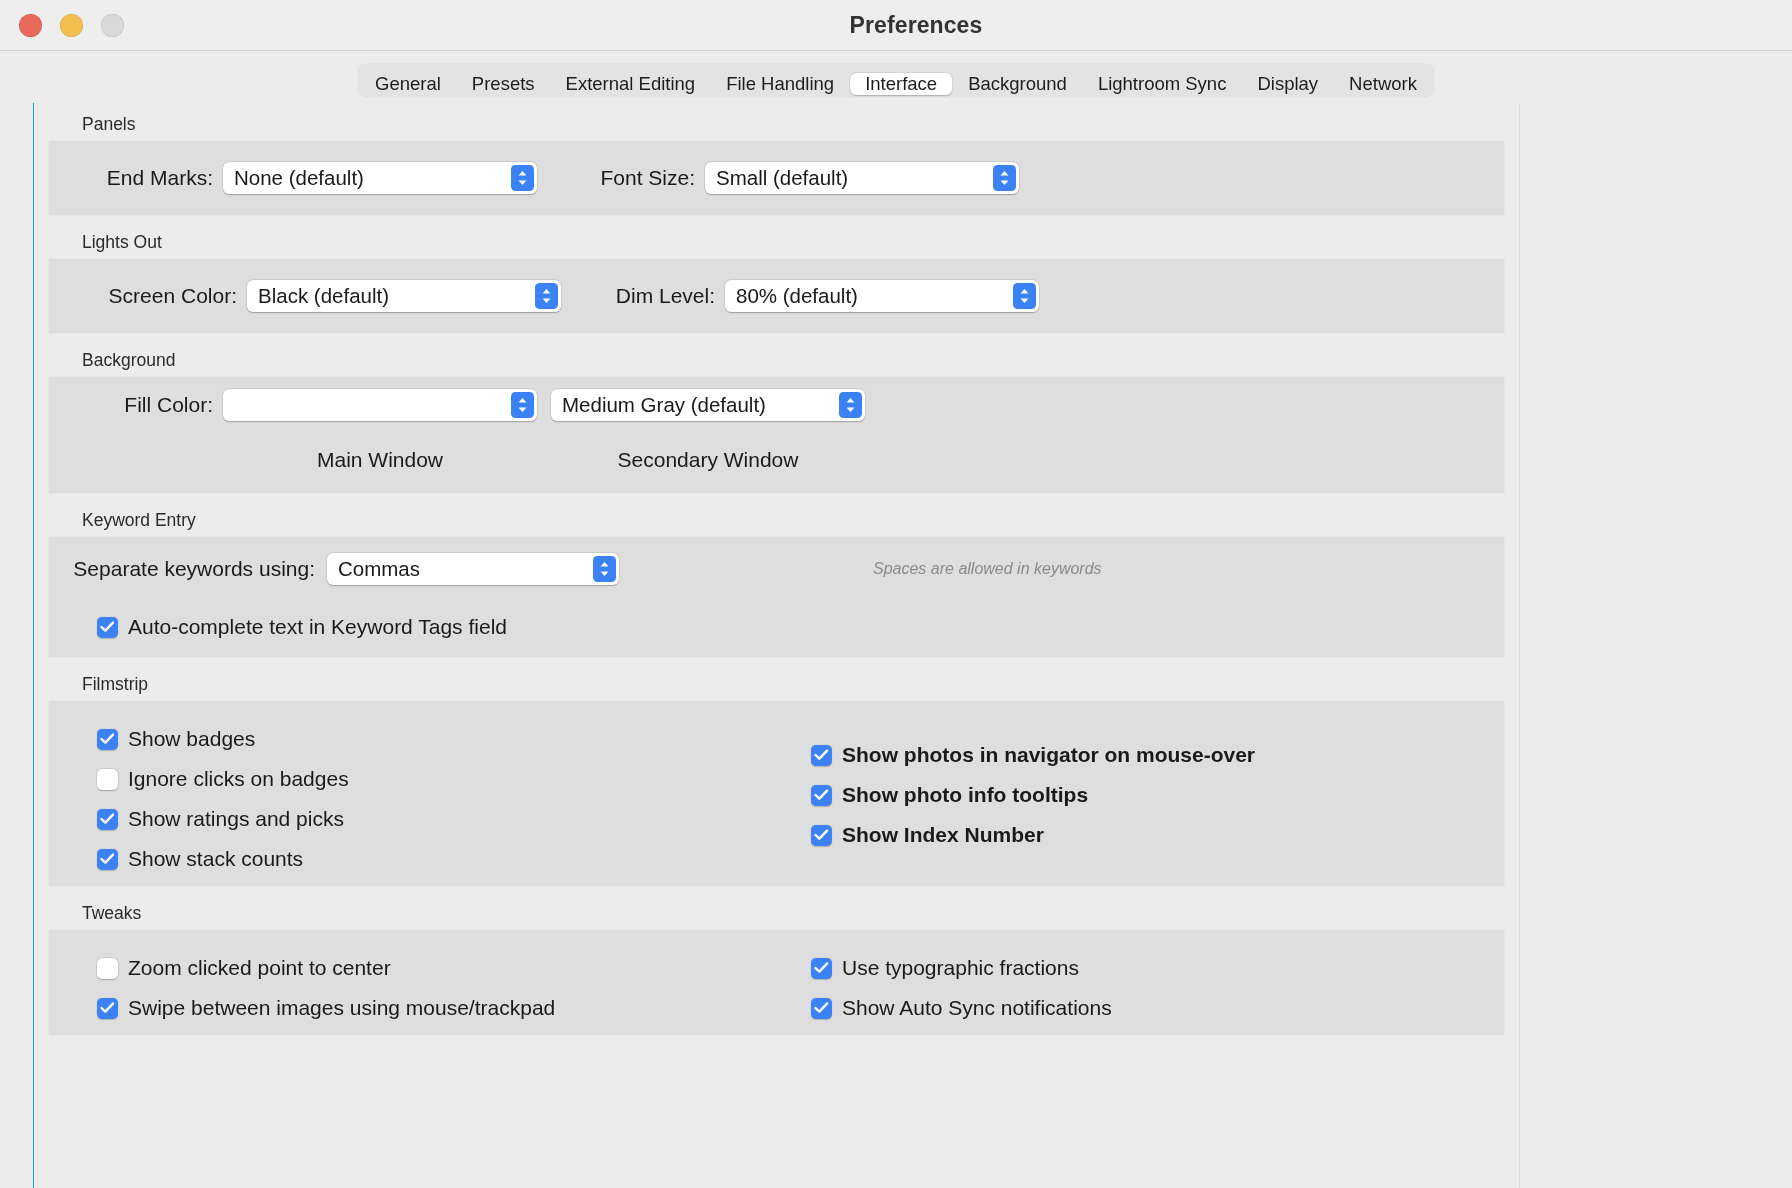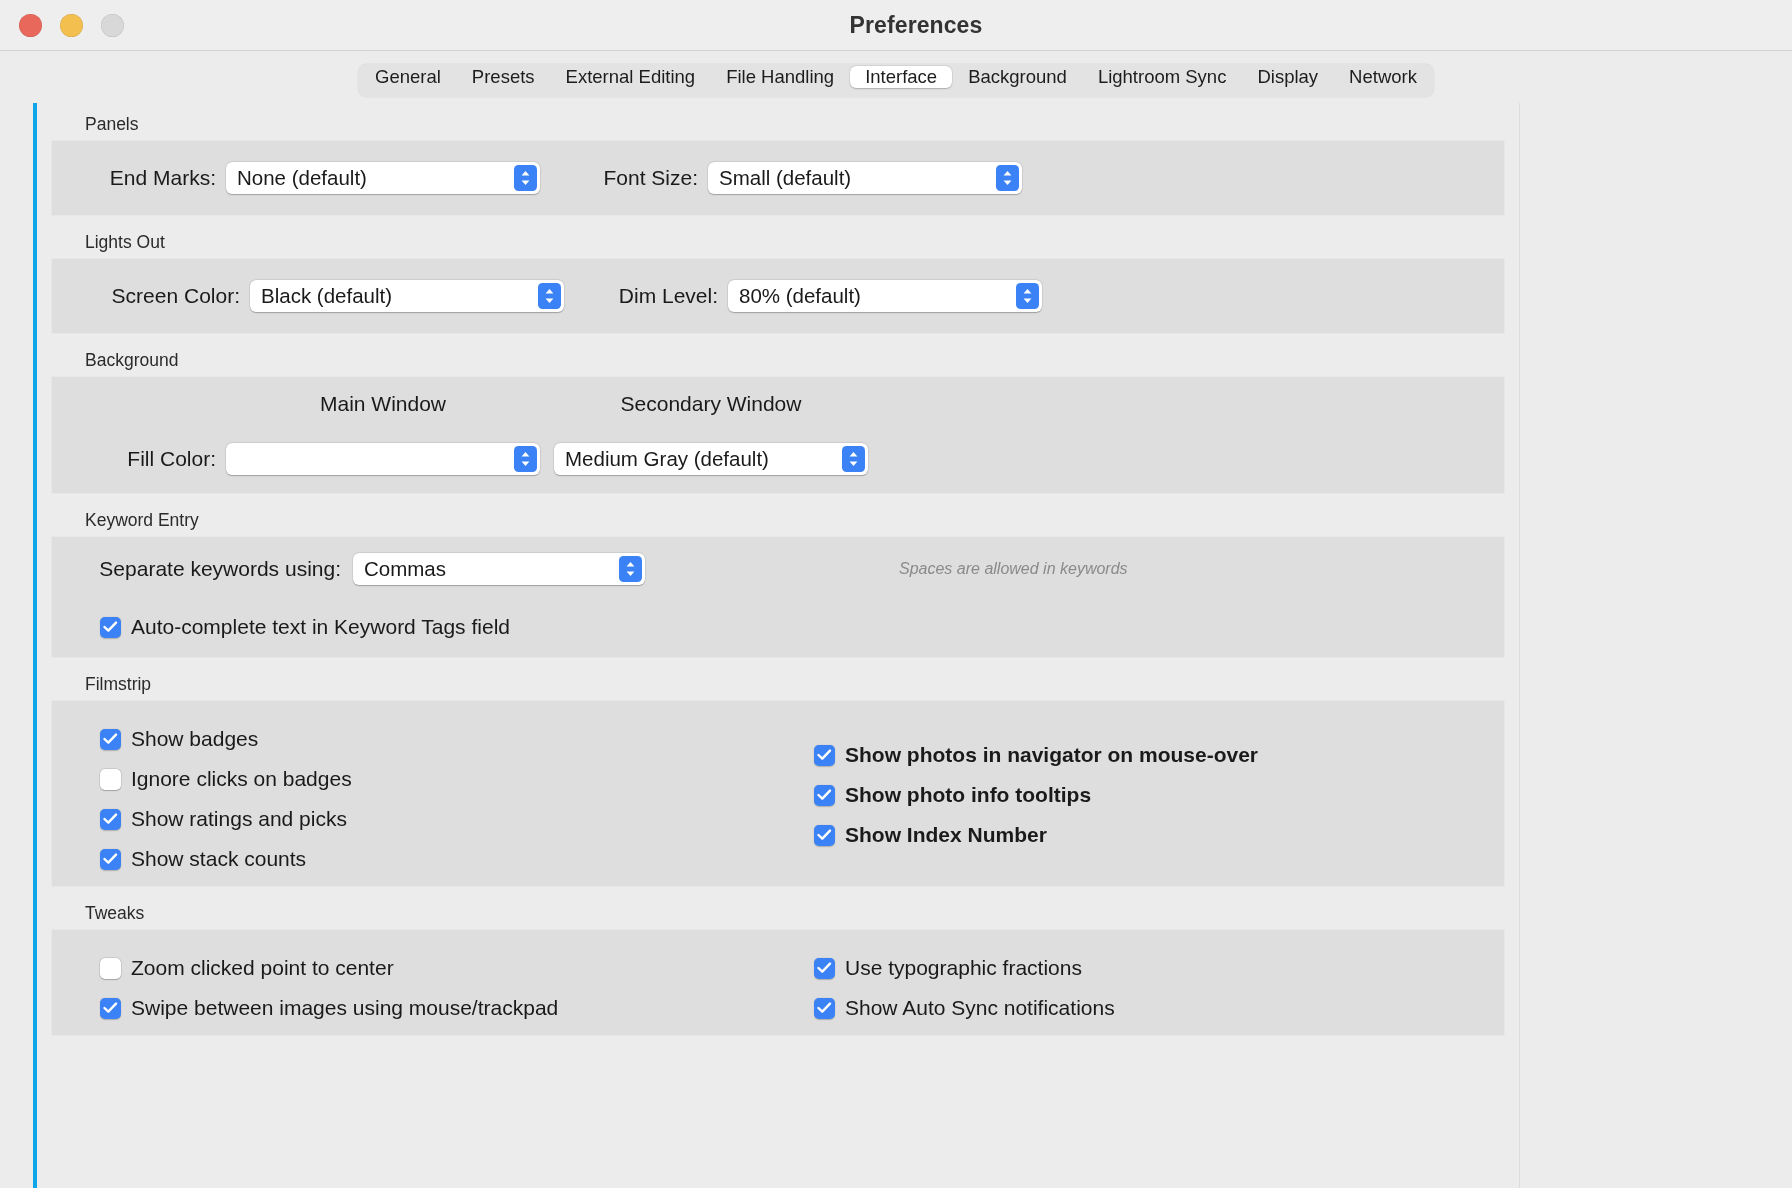--- a/index.html
+++ b/index.html
@@ -40,21 +40,21 @@
   }
 
   
   .tabbar-wrap {
     height: 52px;
     background: #ececec;
     display: flex; align-items: center; justify-content: center;
     padding-top: 6px;
   }
   .tabbar {
-    display: flex; align-items: flex-start;
+    display: flex; align-items: flex-end;
     background: #e3e3e3;
     border-radius: 8px;
     height: 33px;
     padding: 2px;
     box-shadow: 0 0 0 0.5px rgba(0,0,0,0.06);
   }
   .tab {
     display: flex; align-items: center; justify-content: center;
     padding: 0 15px;
     font-size: 18.5px;
@@ -71,21 +71,21 @@
     width: 1px; background: #c6c6c6;
     margin: 8px 0;
     flex: 0 0 1px;
   }
 
   
   .content {
     position: relative;
     height: 1085px;
     background: #ececec;
-    border-left: 4px solid #0ea5e9;
+    border-left: 1px solid #0ea5e9;
     border-right: 1px solid #dcdcdc;
     margin: 0 33px 0 33px;
     width: 1487px;
     padding: 0 15px;
   }
 
   .section { margin-bottom: 6px; }
   .section-title {
     font-size: 17.5px;
     color: #2b2b2b;
@@ -255,53 +255,53 @@
               </svg>
           </span>
         </div>
       </div>
     </div>
   </div>
 
   <div class="section">
     <div class="section-title">Background</div>
     <div class="panel" style="height:116px;">
+      <div class="row" style="height:56px; padding-left:28px;">
+        <div class="field-label" style="width:136px;">Fill Color:</div>
+        <div class="popup" style="width:314px; margin-left:10px;">
+          <span></span>
+          <span class="chev">
+            <svg width="13" height="18" viewBox="0 0 13 18">
+                <path d="M6.5 2 L10.4 6.6 L2.6 6.6 Z" fill="#fff"></path>
+                <path d="M6.5 16 L10.4 11.4 L2.6 11.4 Z" fill="#fff"></path>
+              </svg>
+          </span>
+        </div>
+        <div class="popup" style="width:314px; margin-left:14px;">
+          <span>Medium Gray (default)</span>
+          <span class="chev">
+            <svg width="13" height="18" viewBox="0 0 13 18">
+                <path d="M6.5 2 L10.4 6.6 L2.6 6.6 Z" fill="#fff"></path>
+                <path d="M6.5 16 L10.4 11.4 L2.6 11.4 Z" fill="#fff"></path>
+              </svg>
+          </span>
+        </div>
+      </div>
       <div class="row" style="height:54px; padding-left:28px;">
         <div style="width:136px;"></div>
         <div class="col-head" style="width:314px; margin-left:10px;">Main Window</div>
         <div class="col-head" style="width:314px; margin-left:14px;">Secondary Window</div>
       </div>
-      <div class="row" style="height:56px; padding-left:28px;">
-        <div class="field-label" style="width:136px;">Fill Color:</div>
-        <div class="popup" style="width:314px; margin-left:10px;">
-          <span></span>
-          <span class="chev">
-            <svg width="13" height="18" viewBox="0 0 13 18">
-                <path d="M6.5 2 L10.4 6.6 L2.6 6.6 Z" fill="#fff"></path>
-                <path d="M6.5 16 L10.4 11.4 L2.6 11.4 Z" fill="#fff"></path>
-              </svg>
-          </span>
-        </div>
-        <div class="popup" style="width:314px; margin-left:14px;">
-          <span>Medium Gray (default)</span>
-          <span class="chev">
-            <svg width="13" height="18" viewBox="0 0 13 18">
-                <path d="M6.5 2 L10.4 6.6 L2.6 6.6 Z" fill="#fff"></path>
-                <path d="M6.5 16 L10.4 11.4 L2.6 11.4 Z" fill="#fff"></path>
-              </svg>
-          </span>
-        </div>
-      </div>
     </div>
   </div>
 
   <div class="section">
     <div class="section-title">Keyword Entry</div>
     <div class="panel" style="height:120px;">
-      <div class="row" style="height:64px; padding-left:39px;">
+      <div class="row" style="height:64px; padding-left:16px;">
         <div class="field-label" style="width:250px;">Separate keywords using:</div>
         <div class="popup" style="width:292px; margin-left:12px;">
           <span>Commas</span>
           <span class="chev">
             <svg width="13" height="18" viewBox="0 0 13 18">
                 <path d="M6.5 2 L10.4 6.6 L2.6 6.6 Z" fill="#fff"></path>
                 <path d="M6.5 16 L10.4 11.4 L2.6 11.4 Z" fill="#fff"></path>
               </svg>
           </span>
         </div>

